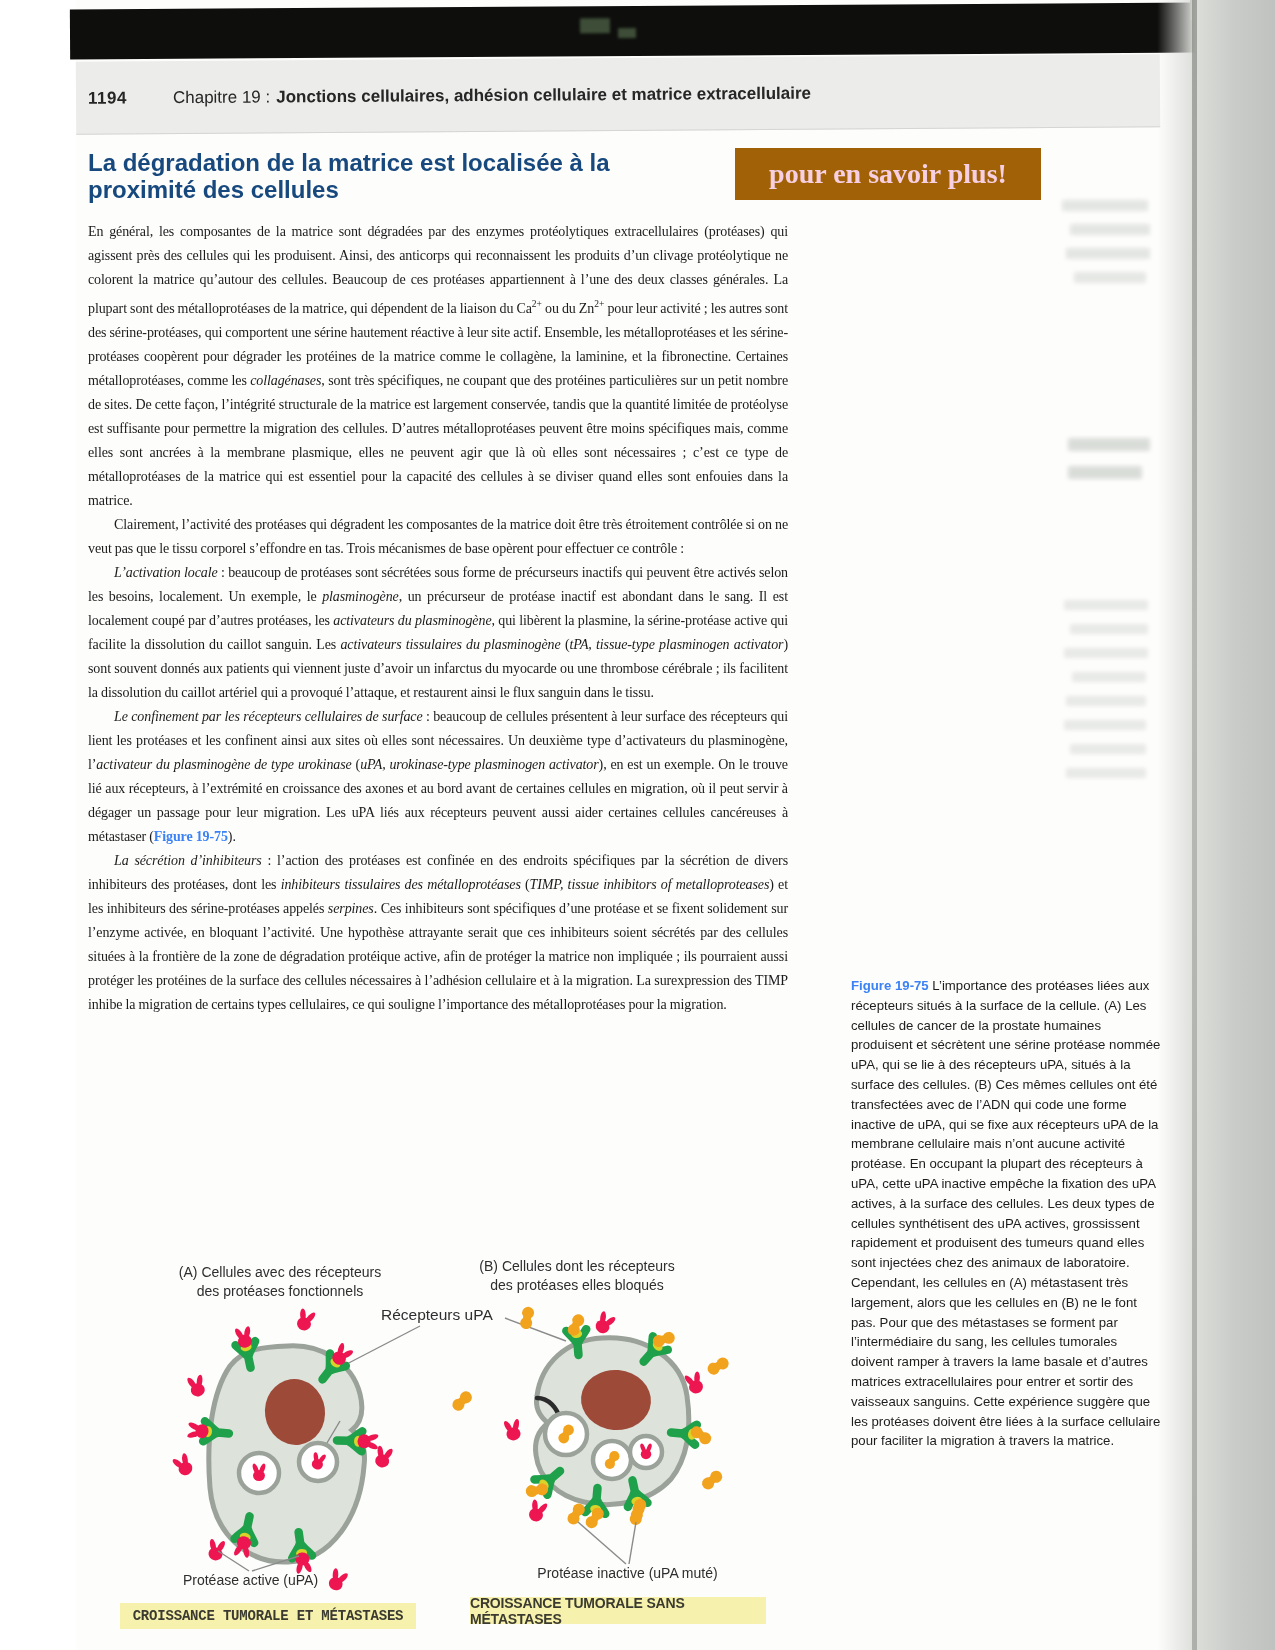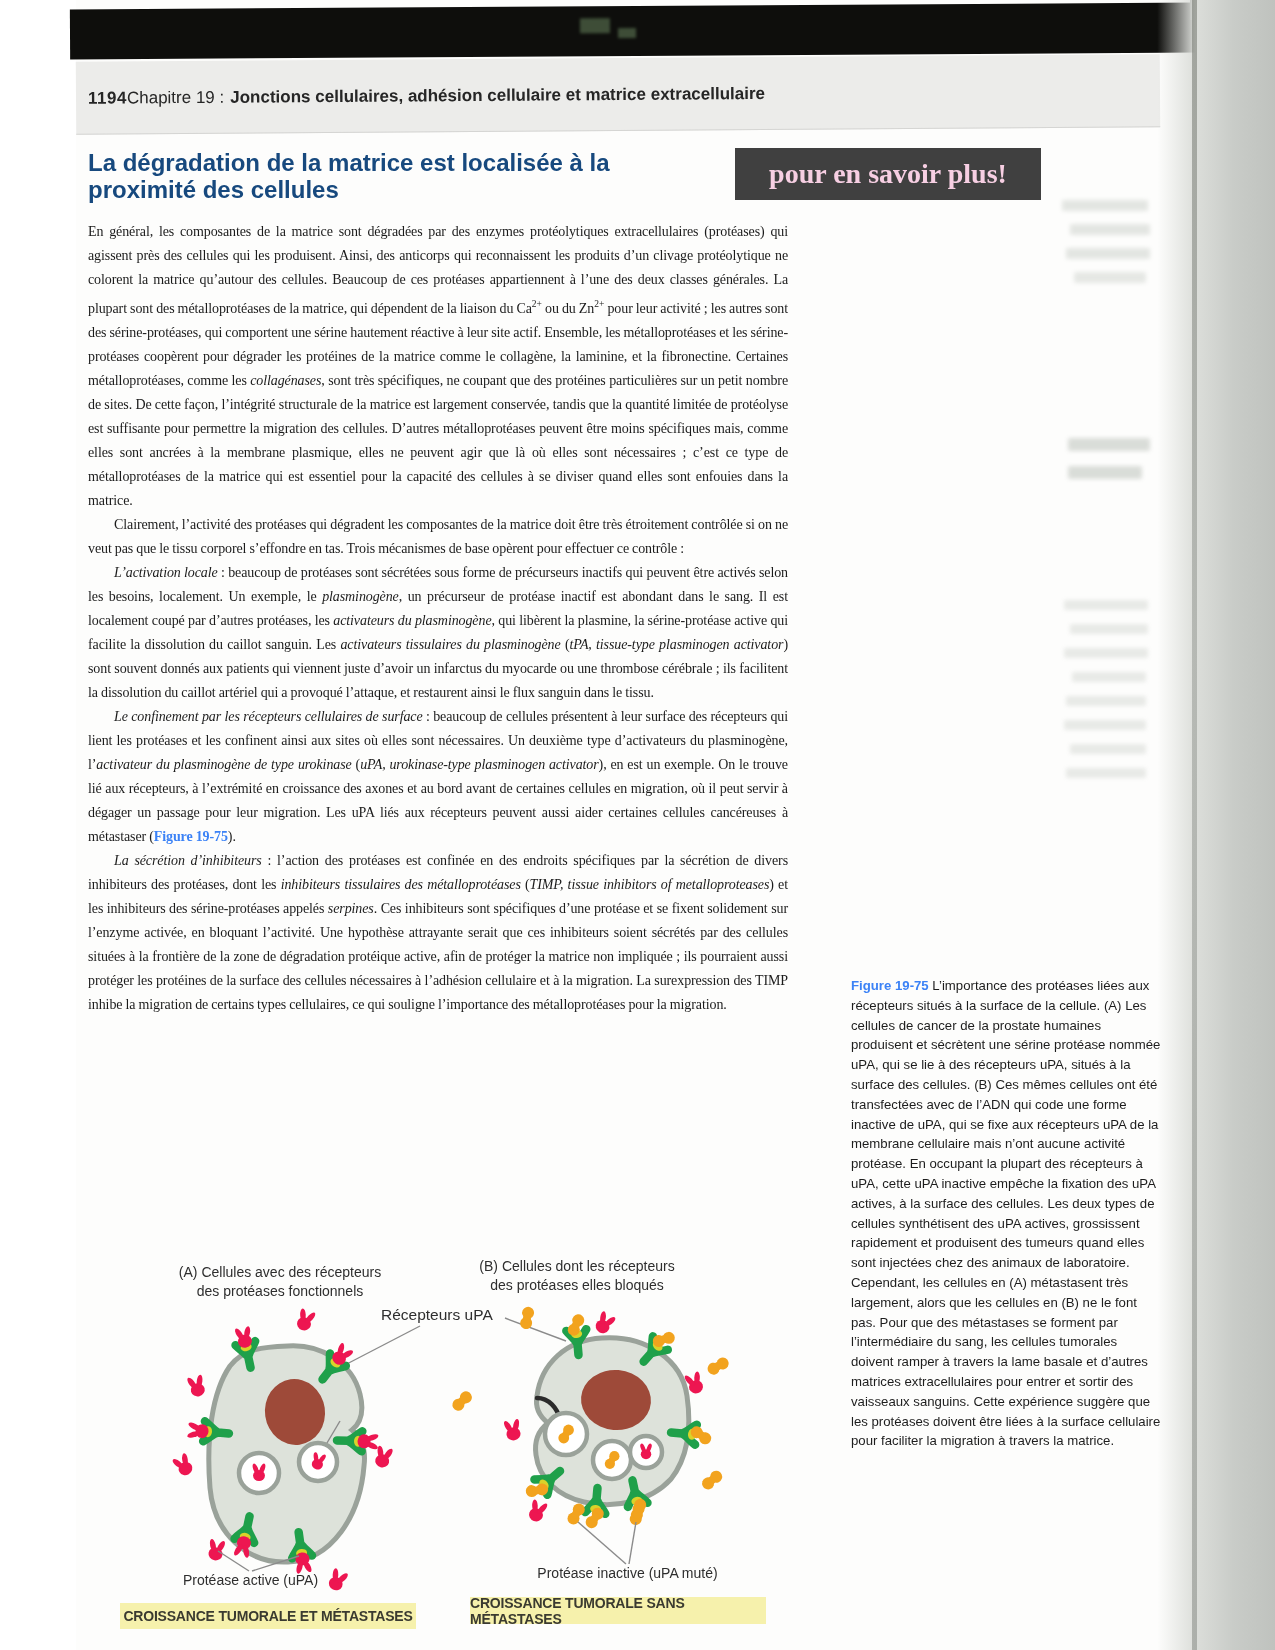--- a/index.html
+++ b/index.html
@@ -6,26 +6,26 @@
   .scan{position:relative;width:1275px;height:1650px;background:#fdfdfc;overflow:hidden;
         font-family:"Liberation Sans",sans-serif;color:#1c1c1c;}
   .left-margin{position:absolute;left:0;top:0;width:76px;height:100%;background:#ffffff;}
   .topbar{position:absolute;left:70px;top:6px;width:1128px;height:50px;background:#0e0e0c;
           transform:rotate(-0.35deg);}
   .speck{position:absolute;background:#58704f;filter:blur(1.5px);opacity:.65;}
   .corner-dark{position:absolute;left:1190px;top:0;width:85px;height:20px;background:#343733;}
   .header-band{position:absolute;left:76px;top:58px;width:1084px;height:72px;background:#ececea;
                border-bottom:1px solid #d5d5d3;transform:rotate(-0.4deg);}
   .header-line{padding:27px 0 0 12px;font-size:17px;color:#262626;}
-  .pagenum{font-weight:bold;letter-spacing:.5px;}
+  .pagenum{font-weight:bold;margin-right:46px;letter-spacing:.5px;}
   .chap-label{margin-right:6px;}
   .chap-title{font-weight:bold;}
   .section-heading{position:absolute;left:88px;top:149px;width:600px;font-size:24px;line-height:27px;
                    font-weight:bold;color:#17497e;}
-  .promo{position:absolute;left:735px;top:148px;width:306px;height:52px;background:#404040;
+  .promo{position:absolute;left:735px;top:148px;width:306px;height:52px;background:#a16207;
          display:flex;align-items:center;justify-content:center;
          font-family:"Liberation Serif",serif;font-weight:bold;font-size:28px;color:#f7cfe3;}
   .body-col{position:absolute;left:88px;top:220px;width:700px;text-align:justify;
             font-family:"Liberation Serif",serif;font-size:14px;line-height:24px;
             letter-spacing:-0.1px;word-spacing:-0.3px;color:#1b1b1b;}
   .para{margin:0;text-indent:26px;}
   .para.first{text-indent:0;}
   .seg-r{}
   .seg-b{font-weight:normal;}
   .seg-i{font-style:italic;}
@@ -37,21 +37,21 @@
   
   .panel-label{position:absolute;text-align:center;font-size:14px;line-height:19px;color:#2e2e2e;}
   .panel-a{left:163px;top:1263px;width:234px;}
   .panel-b{left:452px;top:1257px;width:250px;}
   .rec-label{position:absolute;left:381px;top:1306px;font-size:15.5px;color:#2e2e2e;}
   .mol-label{position:absolute;text-align:center;font-size:14px;color:#2e2e2e;}
   .mol-a{left:163px;top:1572px;width:175px;}
   .mol-b{left:525px;top:1565px;width:205px;}
   .hl{position:absolute;background:#f6f1ac;display:flex;align-items:center;justify-content:center;
       font-weight:bold;font-size:14px;letter-spacing:-0.2px;color:#3a3a30;}
-  .hl-a{left:120px;top:1603px;width:296px;height:26px;}
+  .hl-a{left:120px;top:1603px;width:296px;height:26px;font-family:Liberation Mono, monospace;}
   .hl-b{left:470px;top:1597px;width:296px;height:27px;}
   
   .fig-art{position:absolute;left:150px;top:1305px;width:620px;height:330px;}
   .cellbody{fill:#dde2da;stroke:#9aa29a;stroke-width:5;}
   .nucleus{fill:#9e4a39;}
   .ves{fill:#ffffff;stroke:#9aa29a;stroke-width:4.5;}
   .rec-st{stroke:#1fa04a;stroke-width:8.5;stroke-linecap:round;fill:none;}
   .upaA{fill:#ed1651;}
   .upaI{fill:#f2a31e;}
   .contact{fill:#d9d32a;}

